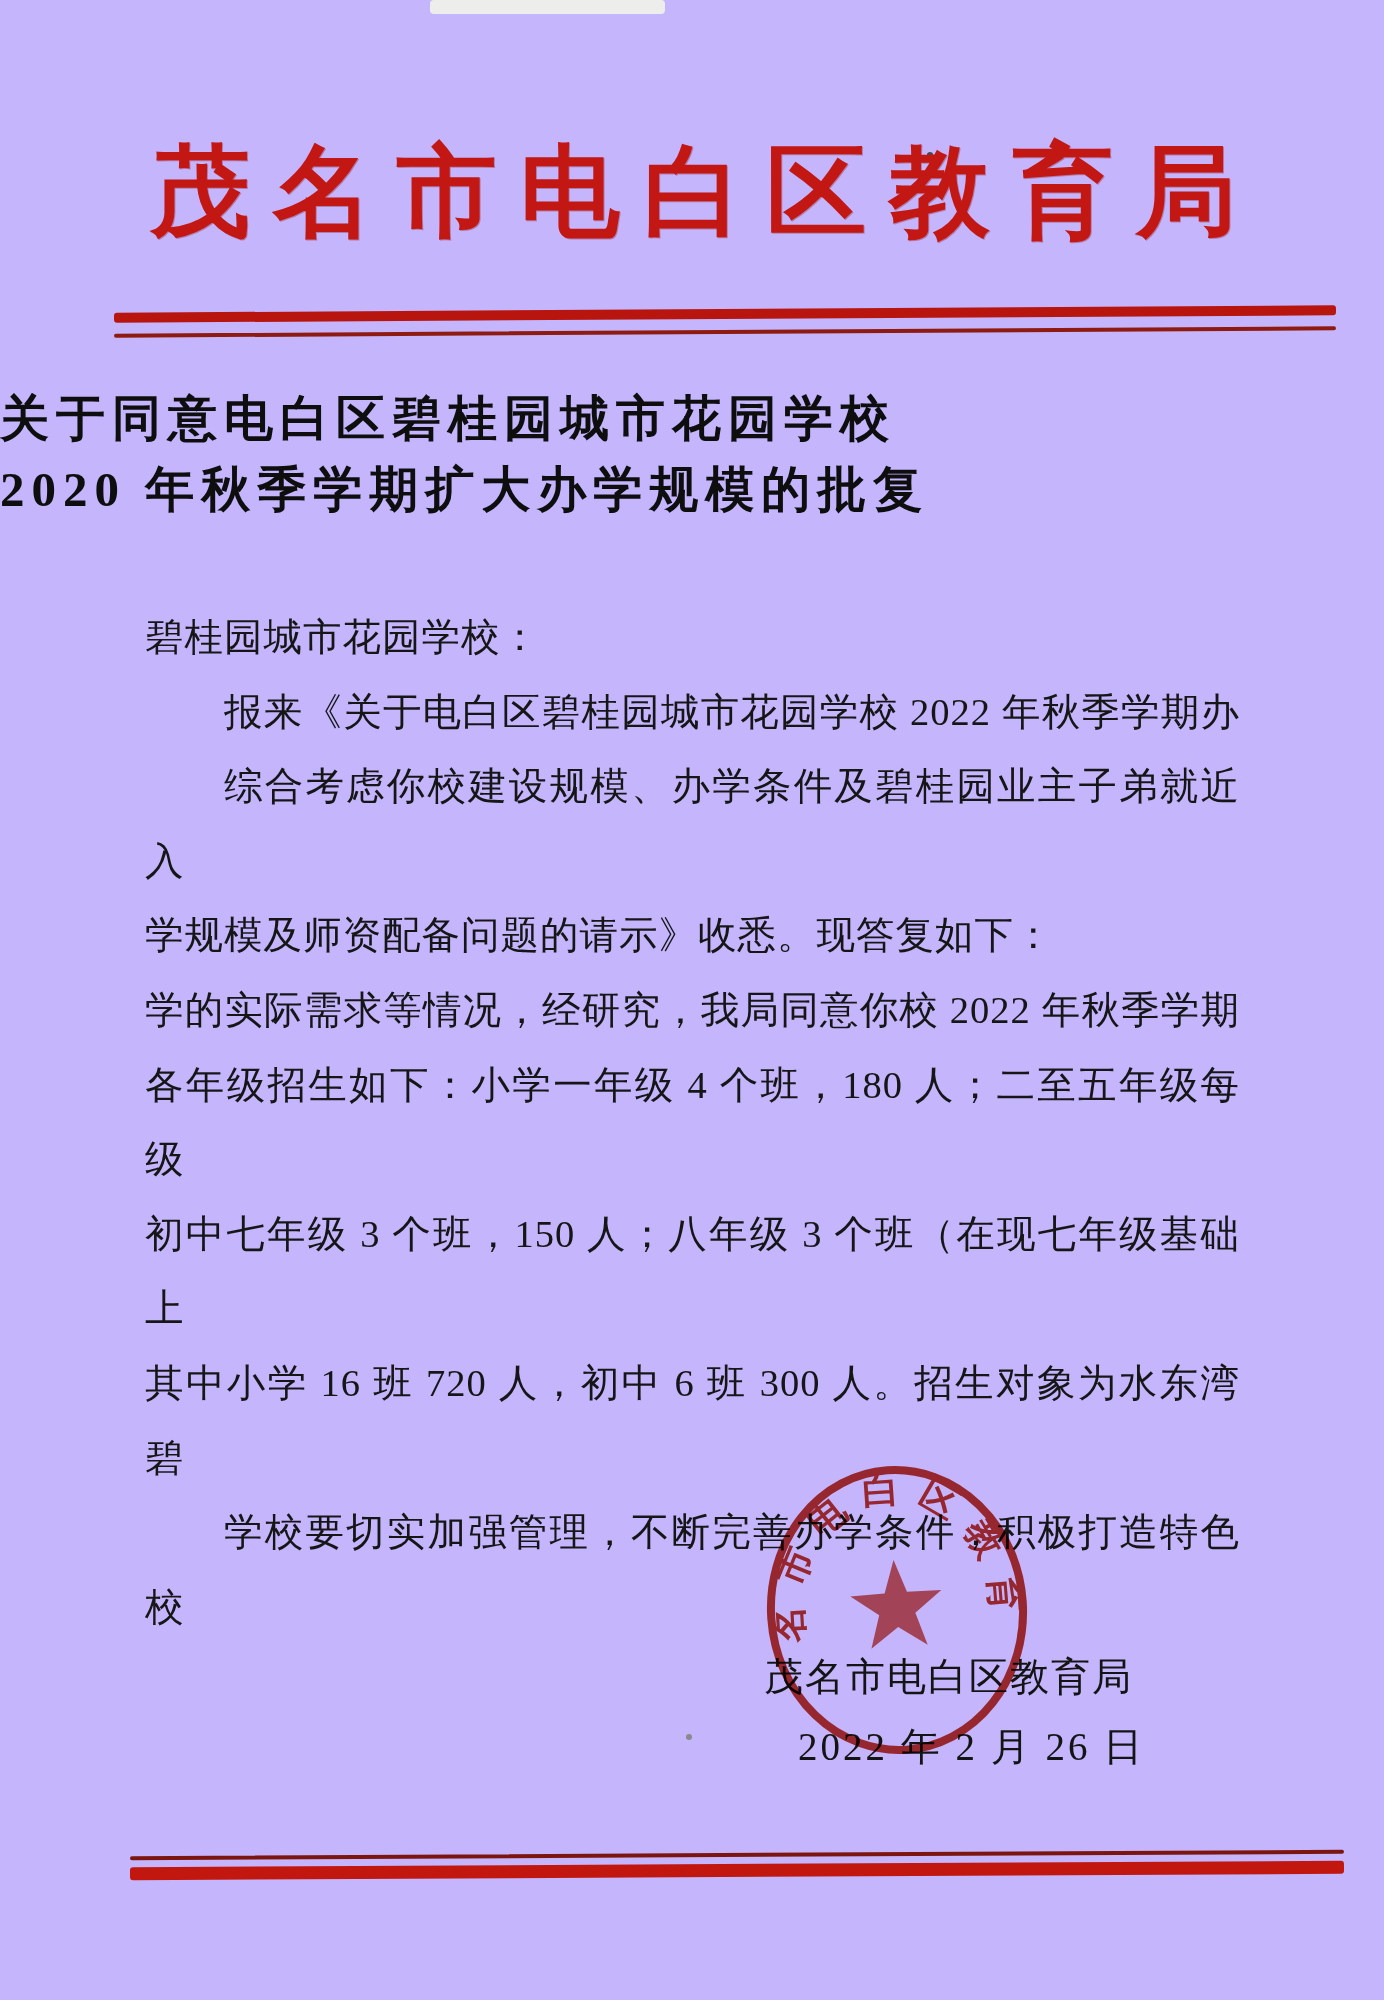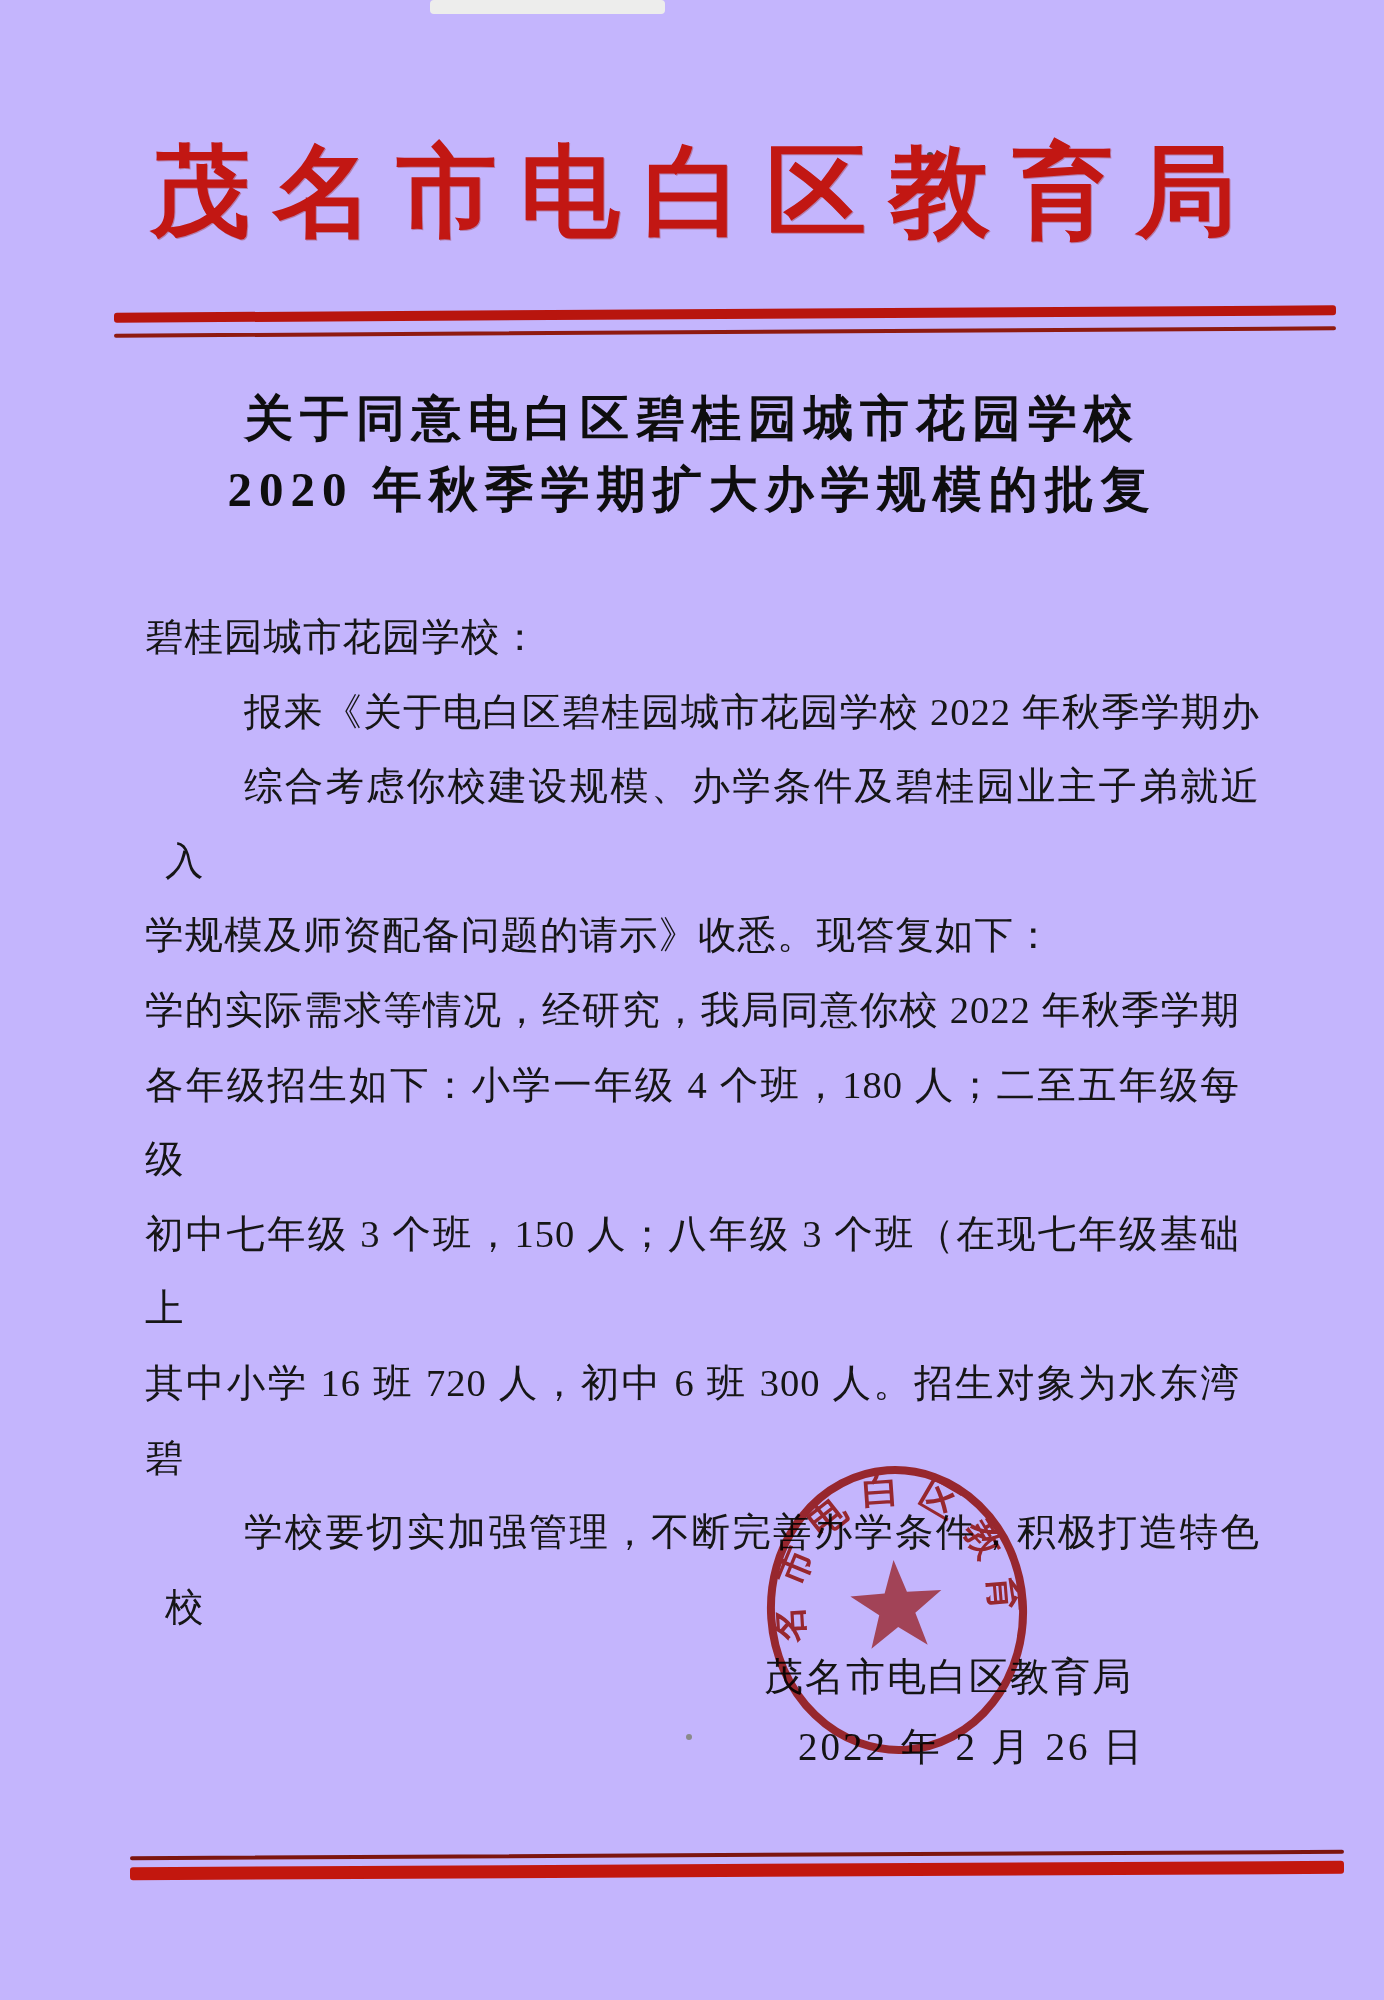--- a/index.html
+++ b/index.html
@@ -27,30 +27,30 @@
     line-height:130px;white-space:normal;
     text-shadow:1px 1px 0 rgba(150,20,15,.35);
   }
   .rule{position:absolute;}
   .rule-top-thick{left:114px;top:309px;width:1222px;height:10px;background:#b8150e;border-radius:3px;transform:rotate(-0.35deg);}
   .rule-top-thin{left:114px;top:330px;width:1222px;height:4px;background:#8f1a10;border-radius:2px;transform:rotate(-0.35deg);}
   .rule-bot-thin{left:130px;top:1853px;width:1214px;height:4px;background:#7d150f;border-radius:2px;transform:rotate(-0.3deg);}
   .rule-bot-thick{left:130px;top:1864px;width:1214px;height:13px;background:#c2170e;border-radius:3px;transform:rotate(-0.3deg);}
   .doc-title{
     position:absolute;left:0;top:383px;width:1384px;
-    text-align:center;color:#0e0e0e;
+    color:#0e0e0e;
     font-size:49px;font-weight:bold;letter-spacing:7px;line-height:71px;
   }
   .doc-body{
     position:absolute;left:145px;top:600px;width:1095px;
     font-size:38.5px;color:#161616;line-height:74.6px;
     letter-spacing:1px;
   }
   .bl{width:100%;}
-  .bl.ind{text-indent:79px;margin-left:20px;}
+  .bl.ind{text-indent:79px;}
   .bl.jst{text-align:justify;text-align-last:justify;}
   .bl.left{text-align:center;text-align-last:left;}
   .signature{
     position:absolute;left:764px;top:1650px;
     font-size:39px;color:#141414;letter-spacing:2px;
   }
   .sign-date{
     position:absolute;left:798px;top:1720px;
     font-size:39px;color:#141414;letter-spacing:3px;
   }

